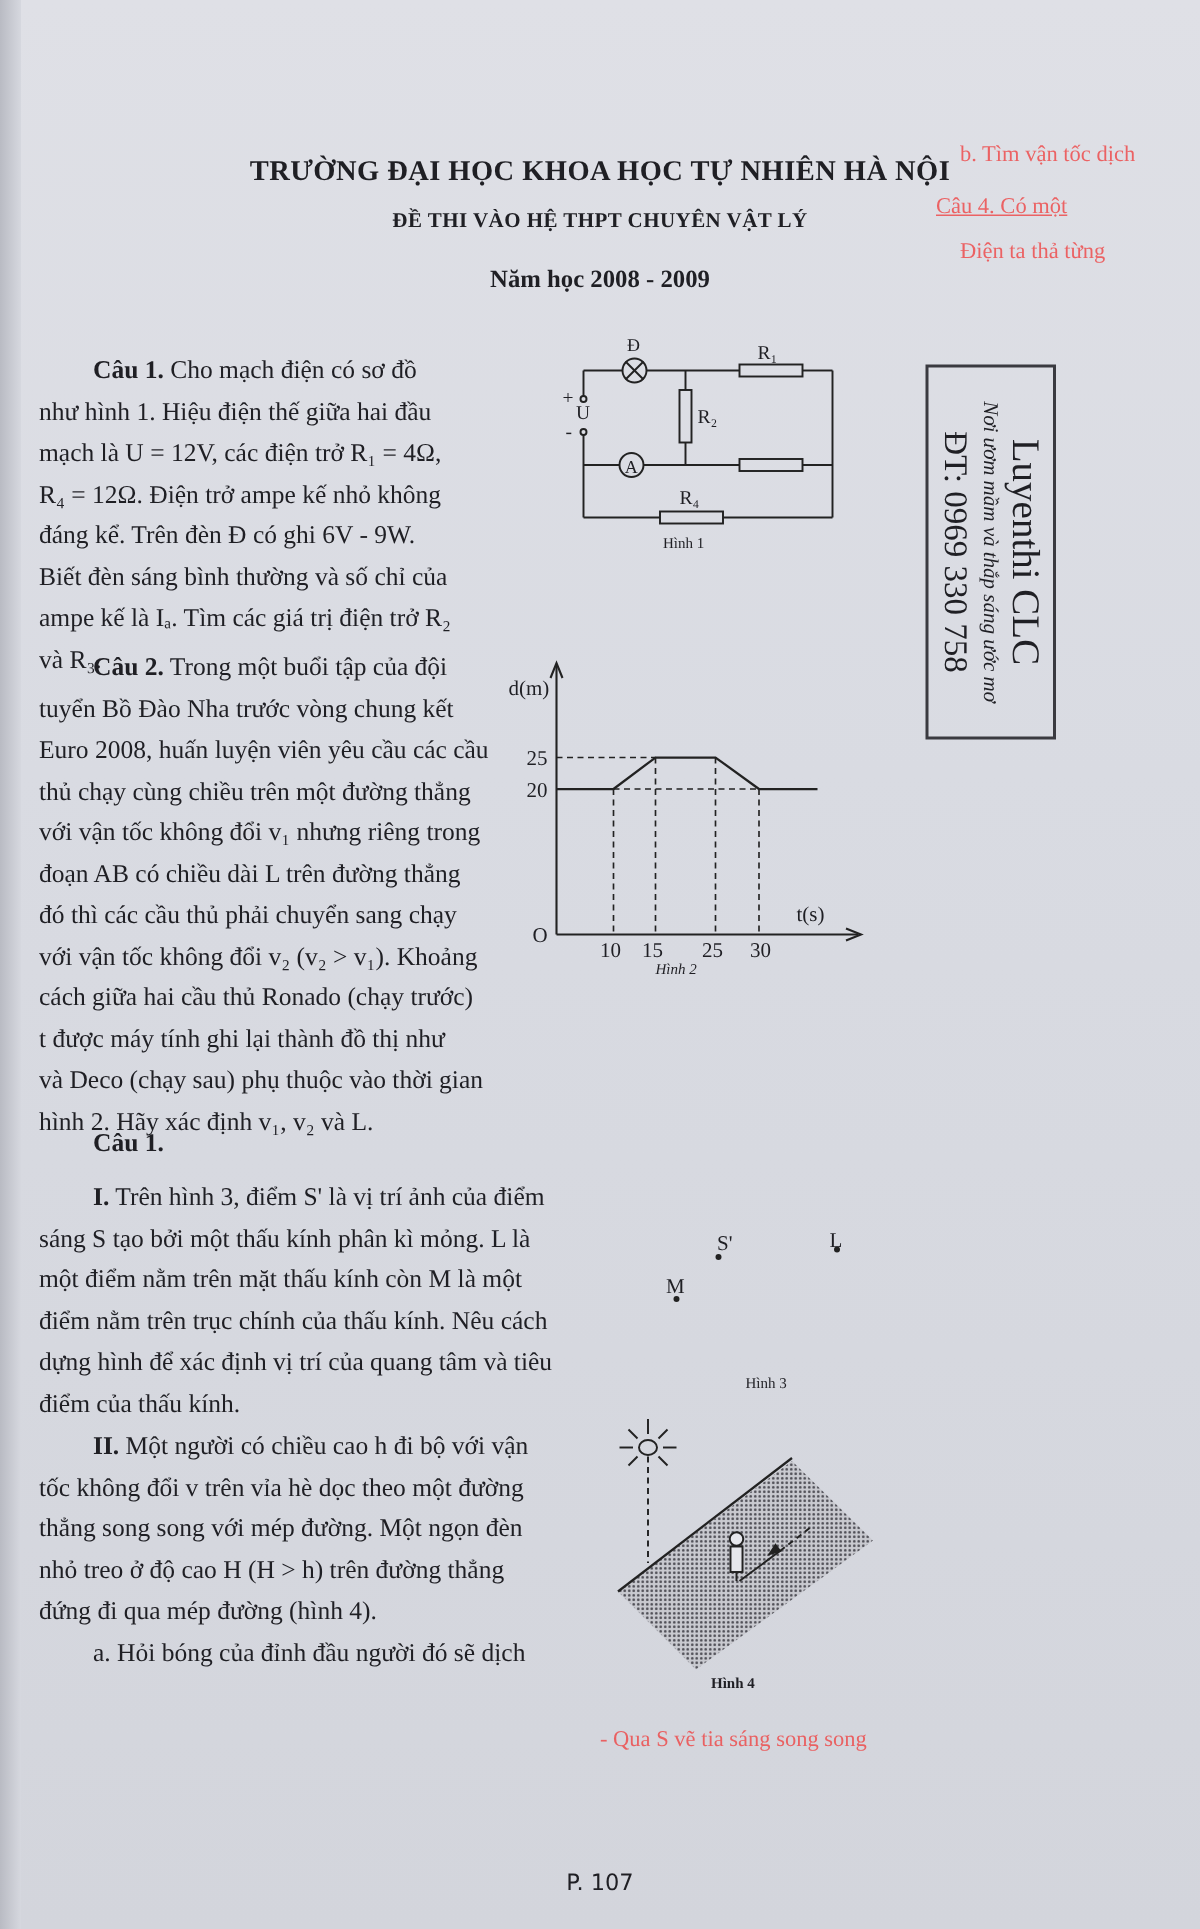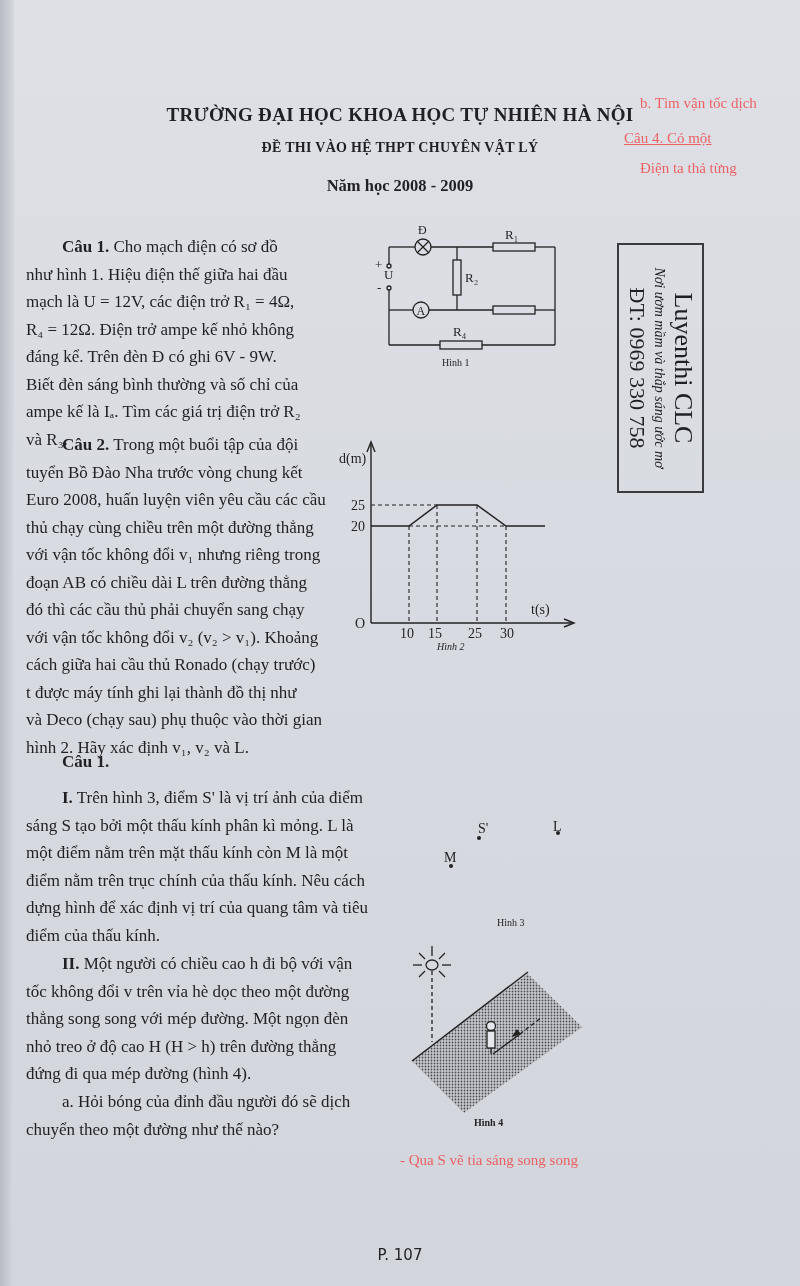--- a/index.html
+++ b/index.html
@@ -177,21 +177,20 @@
 <div class="para" style="left:26px;top:950px;width:365px;">
   <span class="ln" style="padding-left:36px;"><span class="b">II.</span><span> Một người có chiều cao h đi bộ với vận</span></span>
   <span class="ln">tốc không đổi v trên vỉa hè dọc theo một đường</span>
   <span class="ln">thẳng song song với mép đường. Một ngọn đèn</span>
   <span class="ln">nhỏ treo ở độ cao H (H &gt; h) trên đường thẳng</span>
   <span class="ln">đứng đi qua mép đường (hình 4).</span>
 </div>
 
 <div class="para" style="left:26px;top:1088px;width:390px;">
   <span class="ln" style="padding-left:36px;">a. Hỏi bóng của đỉnh đầu người đó sẽ dịch</span>
-  <span class="ln">chuyển theo một đường như thế nào?</span>
 </div>
 
 <svg style="left:400px;top:930px;" width="200" height="200" viewBox="0 0 200 200">
   <defs>
     <pattern id="dots" width="3" height="3" patternUnits="userSpaceOnUse">
       <rect width="3" height="3" fill="#c9cad0"></rect>
       <circle cx="1.5" cy="1.5" r="0.9" fill="#4a4a52"></circle>
     </pattern>
   </defs>
   <polygon points="12,131 128,44 182,97 64,183" fill="url(#dots)"></polygon>

